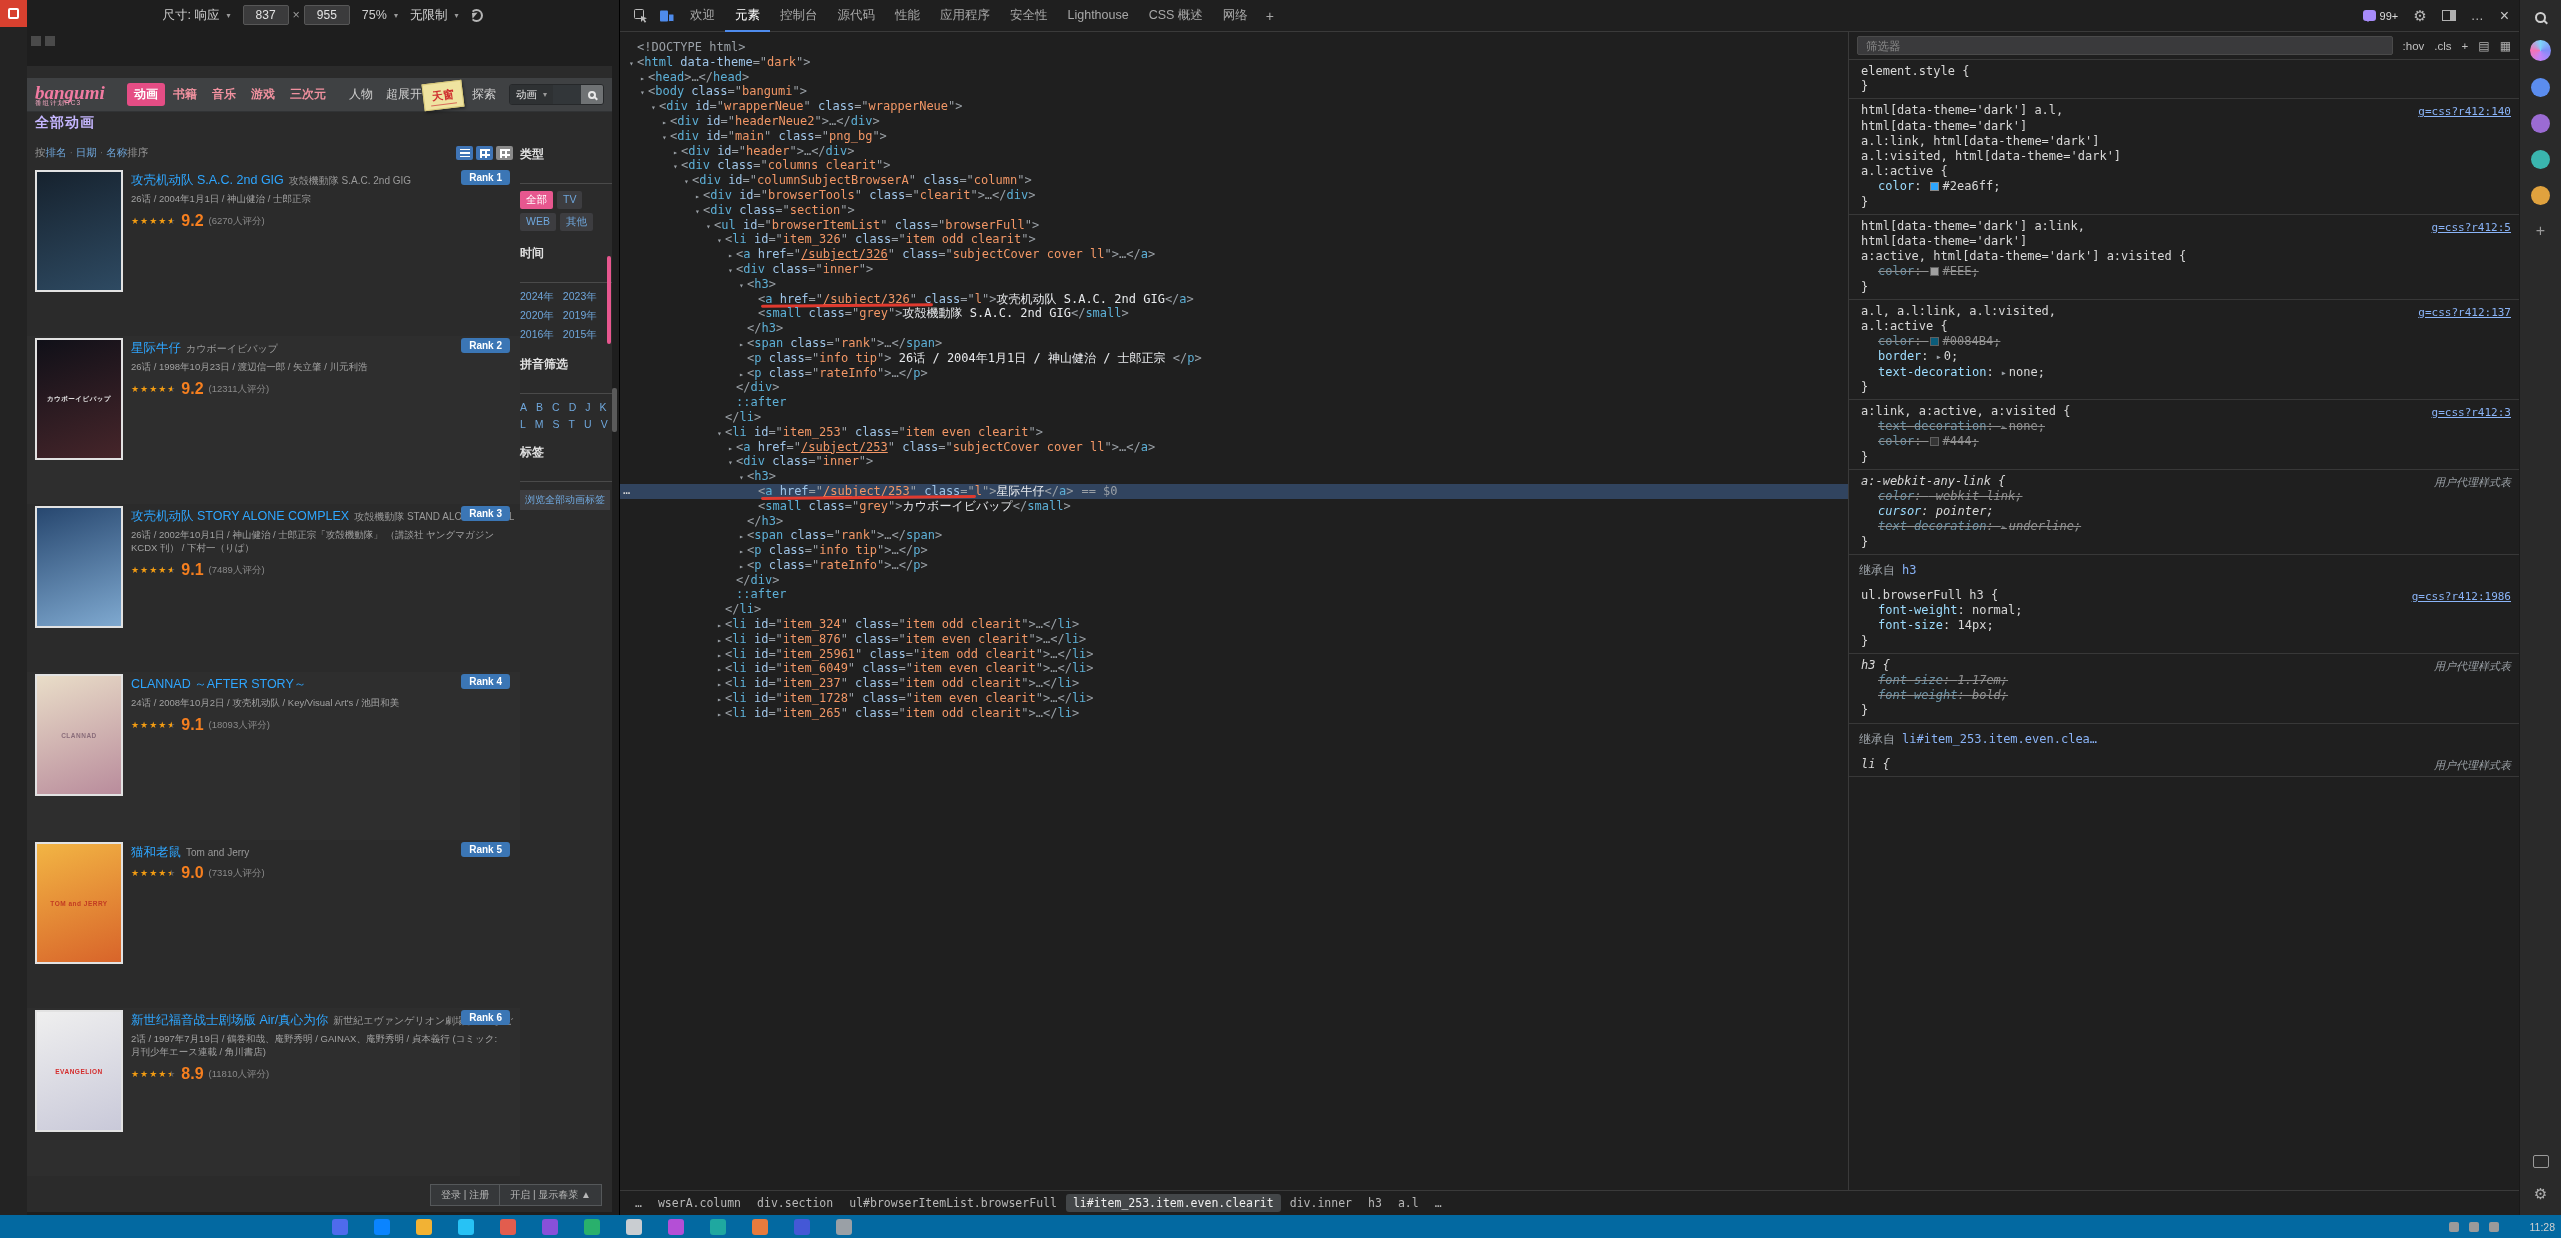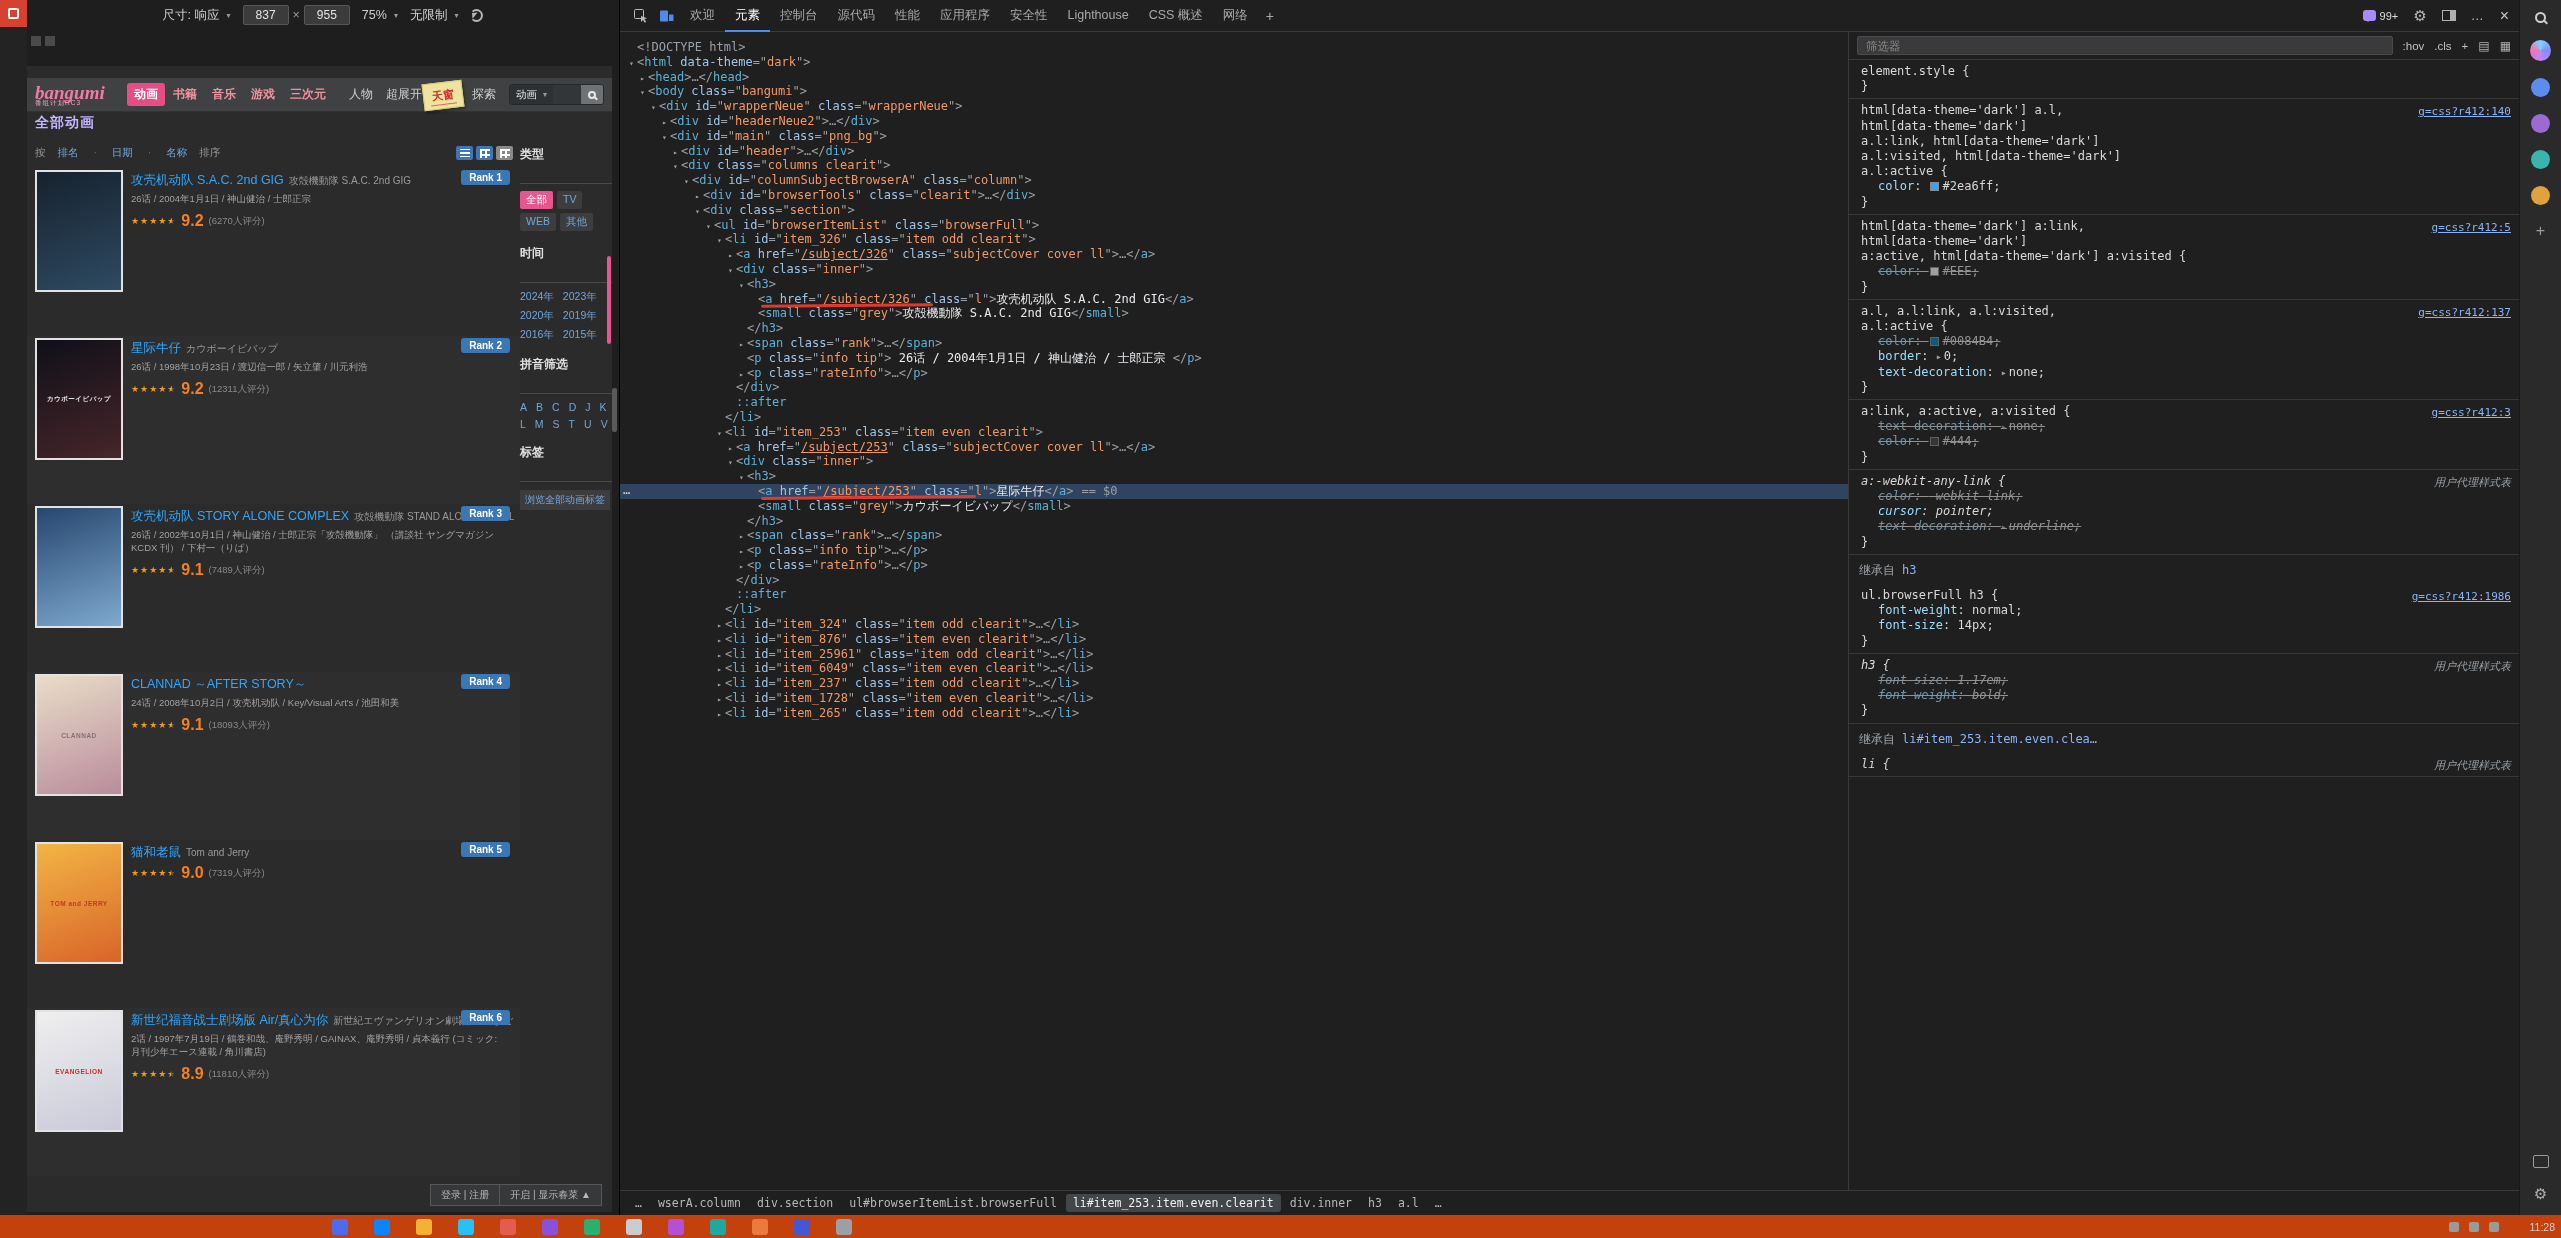--- a/index.html
+++ b/index.html
@@ -38,21 +38,21 @@
   #search-box{margin-left:auto;display:flex;align-items:center;height:21px;border:1px solid #26282a;border-radius:3px;overflow:hidden}
   #search-select{background:#2e3133;color:#e8e8e8;font-size:10.5px;padding:0 6px;height:100%;display:flex;align-items:center;gap:3px}
   #search-input{width:28px;height:100%;background:#323639;border:none}
   #search-btn{width:22px;height:100%;background:#6f7274;display:flex;align-items:center;justify-content:center}
   .mag{width:8px;height:8px;border:2px solid #e8e8e8;border-radius:50%;position:relative;display:inline-block}
   .mag::after{content:"";position:absolute;width:5px;height:2px;background:#e8e8e8;transform:rotate(45deg);right:-4px;bottom:-2px}
   .mag.dark{border-color:#cfcfcf}.mag.dark::after{background:#cfcfcf}
 
   #page-title{position:absolute;left:8px;top:48px;font-size:14px;font-weight:bold;color:#c4b5fd;letter-spacing:1px}
   #sort-bar{position:absolute;left:8px;top:80px;width:478px;display:flex;align-items:center;font-size:10.5px;color:#9a9a9a}
-  .sort-link{color:#6fa7dc;cursor:pointer;margin:0 12px}
+  .sort-link{color:#6fa7dc;cursor:pointer;margin:0 0}
   .sort-dot{color:#666}
   #view-toggles{margin-left:auto;display:flex;gap:3px}
   .vt{width:17px;height:14px;border-radius:2px;display:flex;align-items:center;justify-content:center;cursor:pointer}
   .vt.blue{background:#3f74b5}.vt.grey{background:#8a8a8a}
   .vt .lines{width:10px;height:8px;background:repeating-linear-gradient(#fff 0 1.5px,transparent 1.5px 3.5px)}
   .vt .grid{width:10px;height:9px;background:repeating-linear-gradient(90deg,#fff 0 2px,transparent 2px 5px),repeating-linear-gradient(#fff 0 2px,transparent 2px 5px)}
 
   #anime-list{position:absolute;left:0;top:102px;width:493px}
   .a-item{position:relative;height:168px;padding:2px 6px 0 104px}
   .a-item:nth-child(even){background:rgba(255,255,255,0.015)}
@@ -147,21 +147,21 @@
   
   #edge-sidebar{position:absolute;left:2519px;top:0;width:42px;height:1215px;background:#2a2a2a;border-left:1px solid #191919;display:flex;flex-direction:column;align-items:center;padding:12px 0 12px;gap:17px}
   .sb-app{width:19px;height:19px;border-radius:50%;cursor:pointer}
   #copilot{width:21px;height:21px;border-radius:50%;background:conic-gradient(#7dd3fc,#818cf8,#c084fc,#f472b6,#7dd3fc);cursor:pointer}
   #sb-plus{color:#9a9a9a;font-size:16px;cursor:pointer}
   #sb-spacer{flex:1}
   .sb-bottom{color:#b0b0b0;font-size:15px;cursor:pointer}
   .sb-case{width:16px;height:13px;border:1.5px solid #9a9a9a;border-radius:2px;cursor:pointer}
 
   
-  #taskbar{position:absolute;left:0;top:1215px;width:2561px;height:23px;background:#c2410c;display:flex;align-items:center}
+  #taskbar{position:absolute;left:0;top:1215px;width:2561px;height:23px;background:#0369a1;display:flex;align-items:center}
   #tb-icons{position:absolute;left:332px;display:flex;gap:26px;align-items:center}
   .tb-app{width:16px;height:16px;border-radius:3px;cursor:pointer}
   #tb-tray{position:absolute;right:62px;display:flex;gap:10px;align-items:center}
   .tray-sq{width:10px;height:10px;background:#9a9a9a;border-radius:2px;cursor:pointer}
   #tb-clock{position:absolute;right:6px;color:#d0d0d0;font-size:10.5px;cursor:default}
 </style>
 </head>
 <body>
 
 <div id="root">

